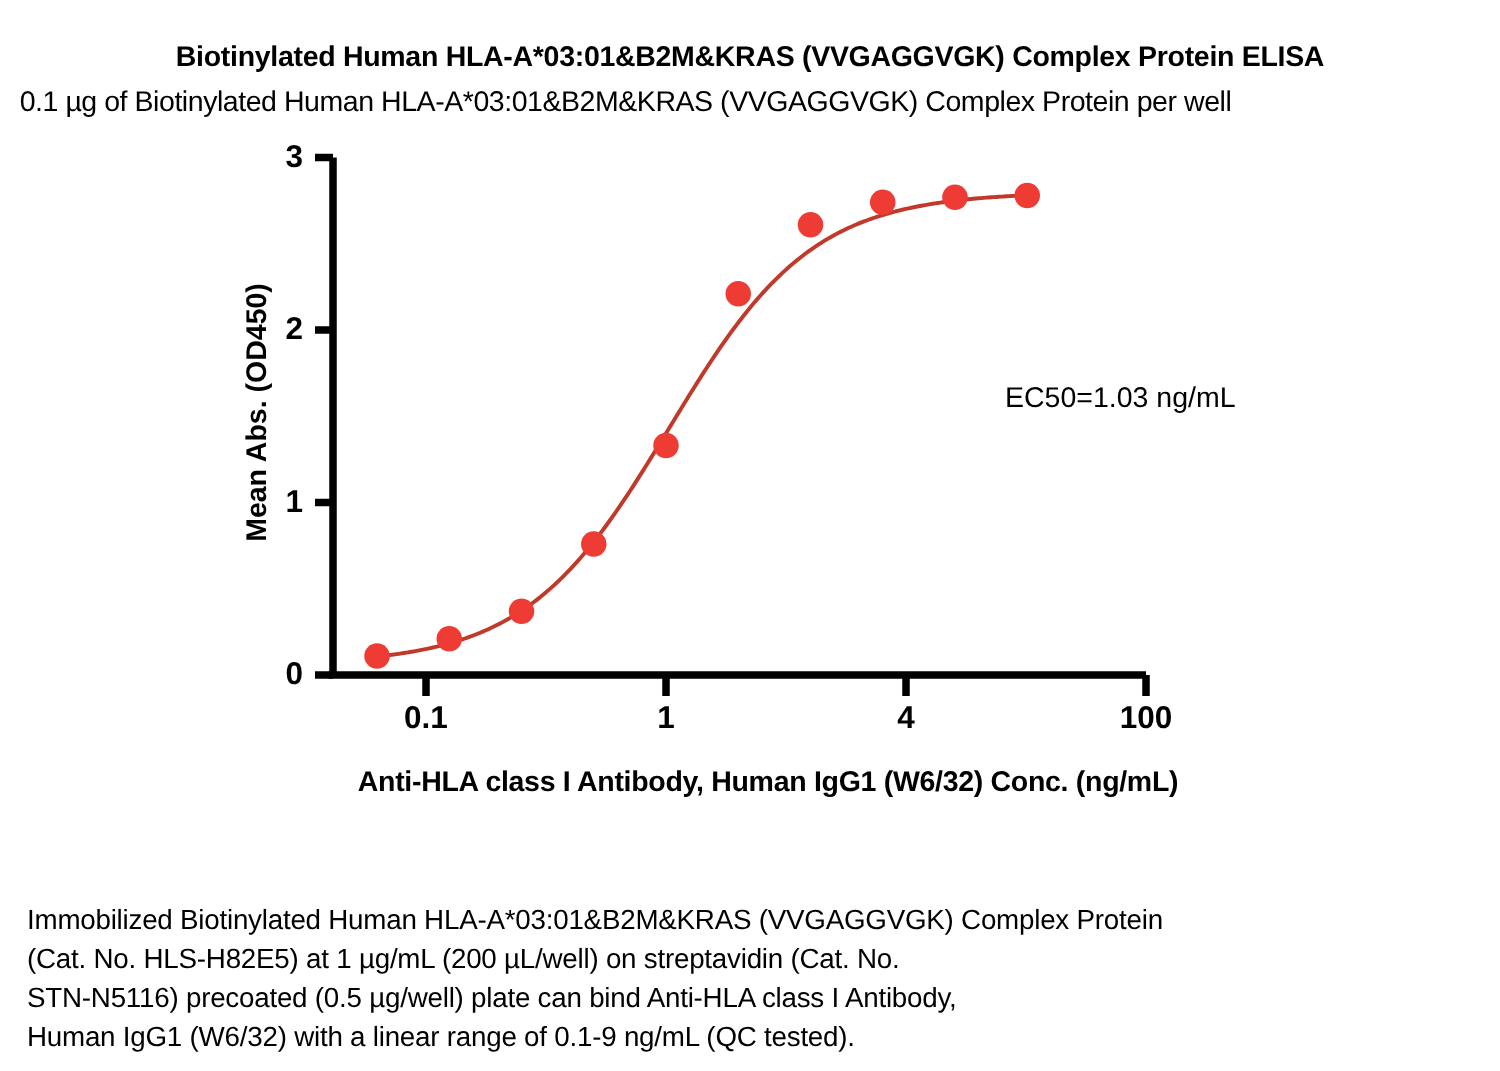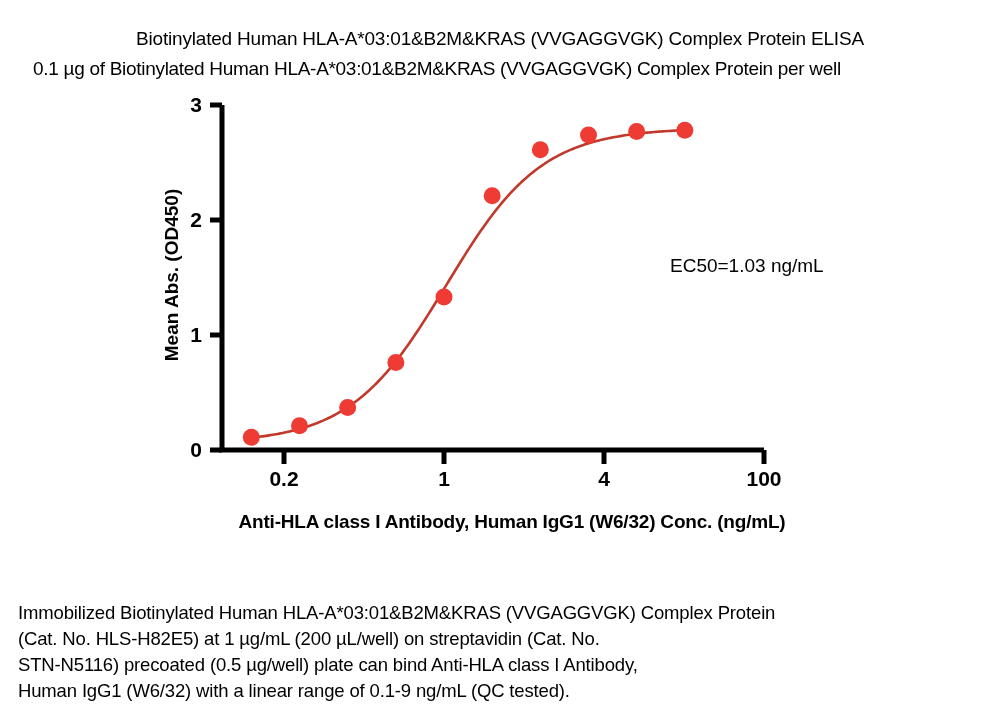--- a/index.html
+++ b/index.html
@@ -16,34 +16,33 @@
     overflow: hidden;
   }
 
   
   #figure-title {
     position: absolute;
     left: 0; top: 28px;
     width: 1000px;
     text-align: center;
     font-size: 19px;
-    font-weight: normal;
+    font-weight: bold;
     letter-spacing: -0.2px;
     white-space: nowrap;
   }
   #figure-subtitle {
     position: absolute;
     left: 0; top: 58px;
     width: 834px;
     text-align: center;
     font-size: 19px;
     font-weight: normal;
     letter-spacing: -0.3px;
     white-space: nowrap;
-    padding-left: 20px;
   }
 
   
   #plot-area {
     position: absolute;
     left: 0; top: 0;
     width: 1000px;
     height: 560px;
   }
   #plot-svg {
@@ -152,21 +151,21 @@
         <circle cx="588.49" cy="134.90" r="8.5" fill="#ee3b33"></circle>
         <circle cx="636.66" cy="131.45" r="8.5" fill="#ee3b33"></circle>
         <circle cx="684.82" cy="130.30" r="8.5" fill="#ee3b33"></circle>
       </g>
   </svg>
 
   <div id="y-axis-title">Mean Abs. (OD450)</div>
   <div id="x-axis-title">Anti-HLA class I Antibody, Human IgG1 (W6/32) Conc. (ng/mL)</div>
 
   <div id="x-tick-labels">
-      <div class="tick-label x-tick-label" style="left: 284px;">0.2</div>
+      <div class="tick-label x-tick-label" style="left: 284px;">0.1</div>
       <div class="tick-label x-tick-label" style="left: 444px;">1</div>
       <div class="tick-label x-tick-label" style="left: 604px;">4</div>
       <div class="tick-label x-tick-label" style="left: 764px; text-align: center;">100</div>
     </div>
   <div id="y-tick-labels">
       <div class="tick-label y-tick-label" style="top: 450px; left: 162px;">0</div>
       <div class="tick-label y-tick-label" style="top: 335px; left: 162px;">1</div>
       <div class="tick-label y-tick-label" style="top: 220px; left: 162px;">2</div>
       <div class="tick-label y-tick-label" style="top: 105px; left: 162px;">3</div>
     </div>

